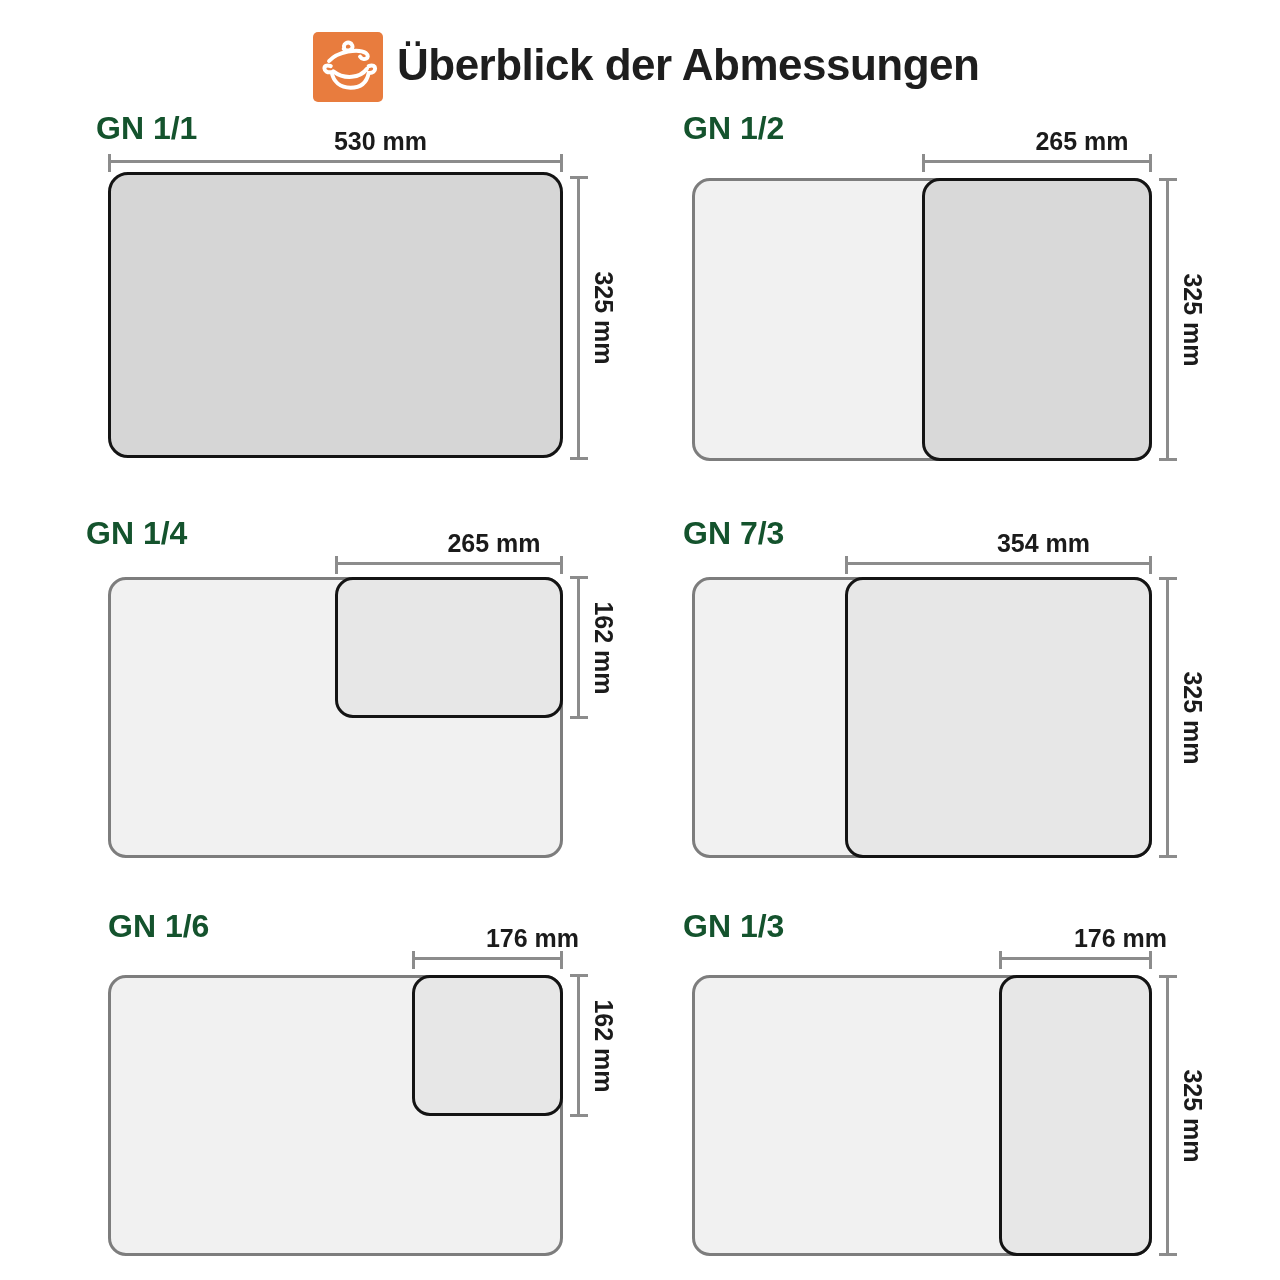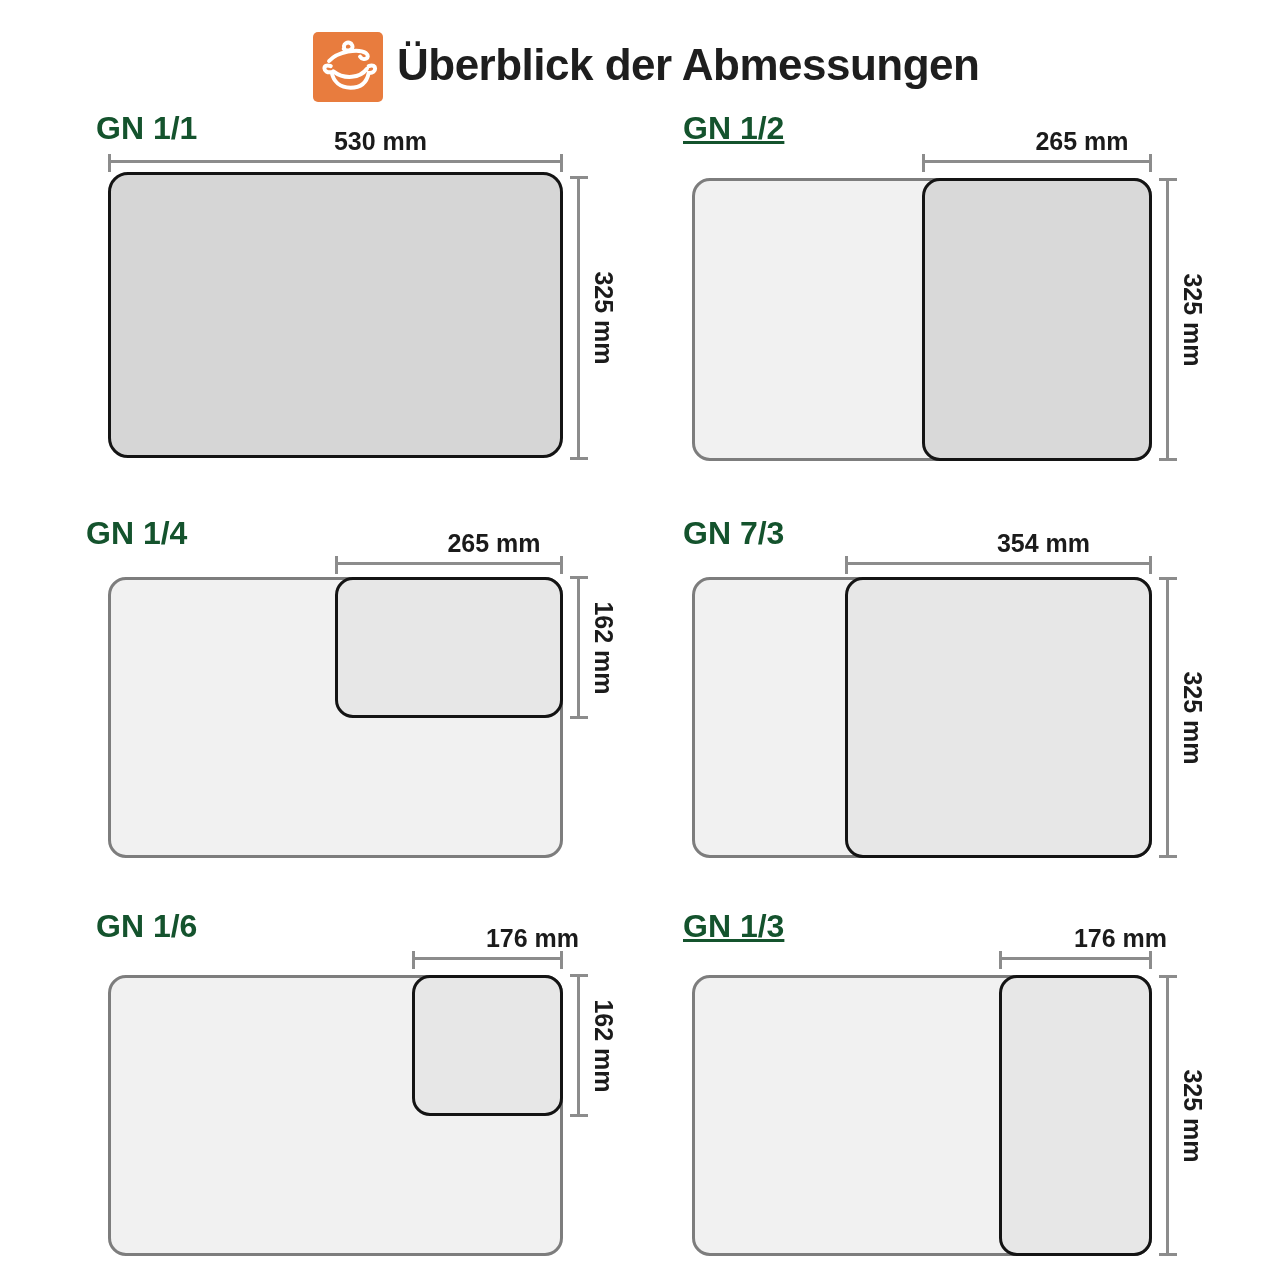--- a/index.html
+++ b/index.html
@@ -68,49 +68,49 @@
     font-size:25px; font-weight:700; white-space:nowrap; color:#1b1b1b;
   }
 
   
   .p0-label { left:96px;  top:110px; }
   .p0-pan   { left:108px; top:172px; width:455px; height:286px; }
   .p0-hdim  { left:108px; top:160px; width:455px; }
   .p0-vdim  { left:577px; top:176px; height:284px; }
 
   
-  .p1-label { left:683px; top:110px;text-decoration:underline; }
+  .p1-label { left:683px; top:110px; }
   .p1-base  { left:692px; top:178px; width:460px; height:283px; }
   .p1-hl    { left:922px; top:178px; width:230px; height:283px; }
   .p1-hdim  { left:922px; top:160px; width:230px; }
   .p1-vdim  { left:1166px; top:178px; height:283px; }
 
   
   .p2-label { left:86px;  top:515px; }
   .p2-base  { left:108px; top:577px; width:455px; height:281px; }
   .p2-hl    { left:335px; top:577px; width:228px; height:141px; }
   .p2-hdim  { left:335px; top:562px; width:228px; }
   .p2-vdim  { left:577px; top:576px; height:143px; }
 
   
   .p3-label { left:683px; top:515px; }
   .p3-base  { left:692px; top:577px; width:460px; height:281px; }
   .p3-hl    { left:845px; top:577px; width:307px; height:281px; }
   .p3-hdim  { left:845px; top:562px; width:307px; }
   .p3-vdim  { left:1166px; top:577px; height:281px; }
 
   
-  .p4-label { left:96px;  top:908px; }
+  .p4-label { left:108px;  top:908px; }
   .p4-base  { left:108px; top:975px; width:455px; height:281px; }
   .p4-hl    { left:412px; top:975px; width:151px; height:141px; }
   .p4-hdim  { left:412px; top:957px; width:151px; }
   .p4-vdim  { left:577px; top:974px; height:143px; }
 
   
-  .p5-label { left:683px; top:908px;text-decoration:underline; }
+  .p5-label { left:683px; top:908px; }
   .p5-base  { left:692px; top:975px; width:460px; height:281px; }
   .p5-hl    { left:999px; top:975px; width:153px; height:281px; }
   .p5-hdim  { left:999px; top:957px; width:153px; }
   .p5-vdim  { left:1166px; top:975px; height:281px; }
 </style>
 </head>
 <body>
 
 <div class="stage">
 

